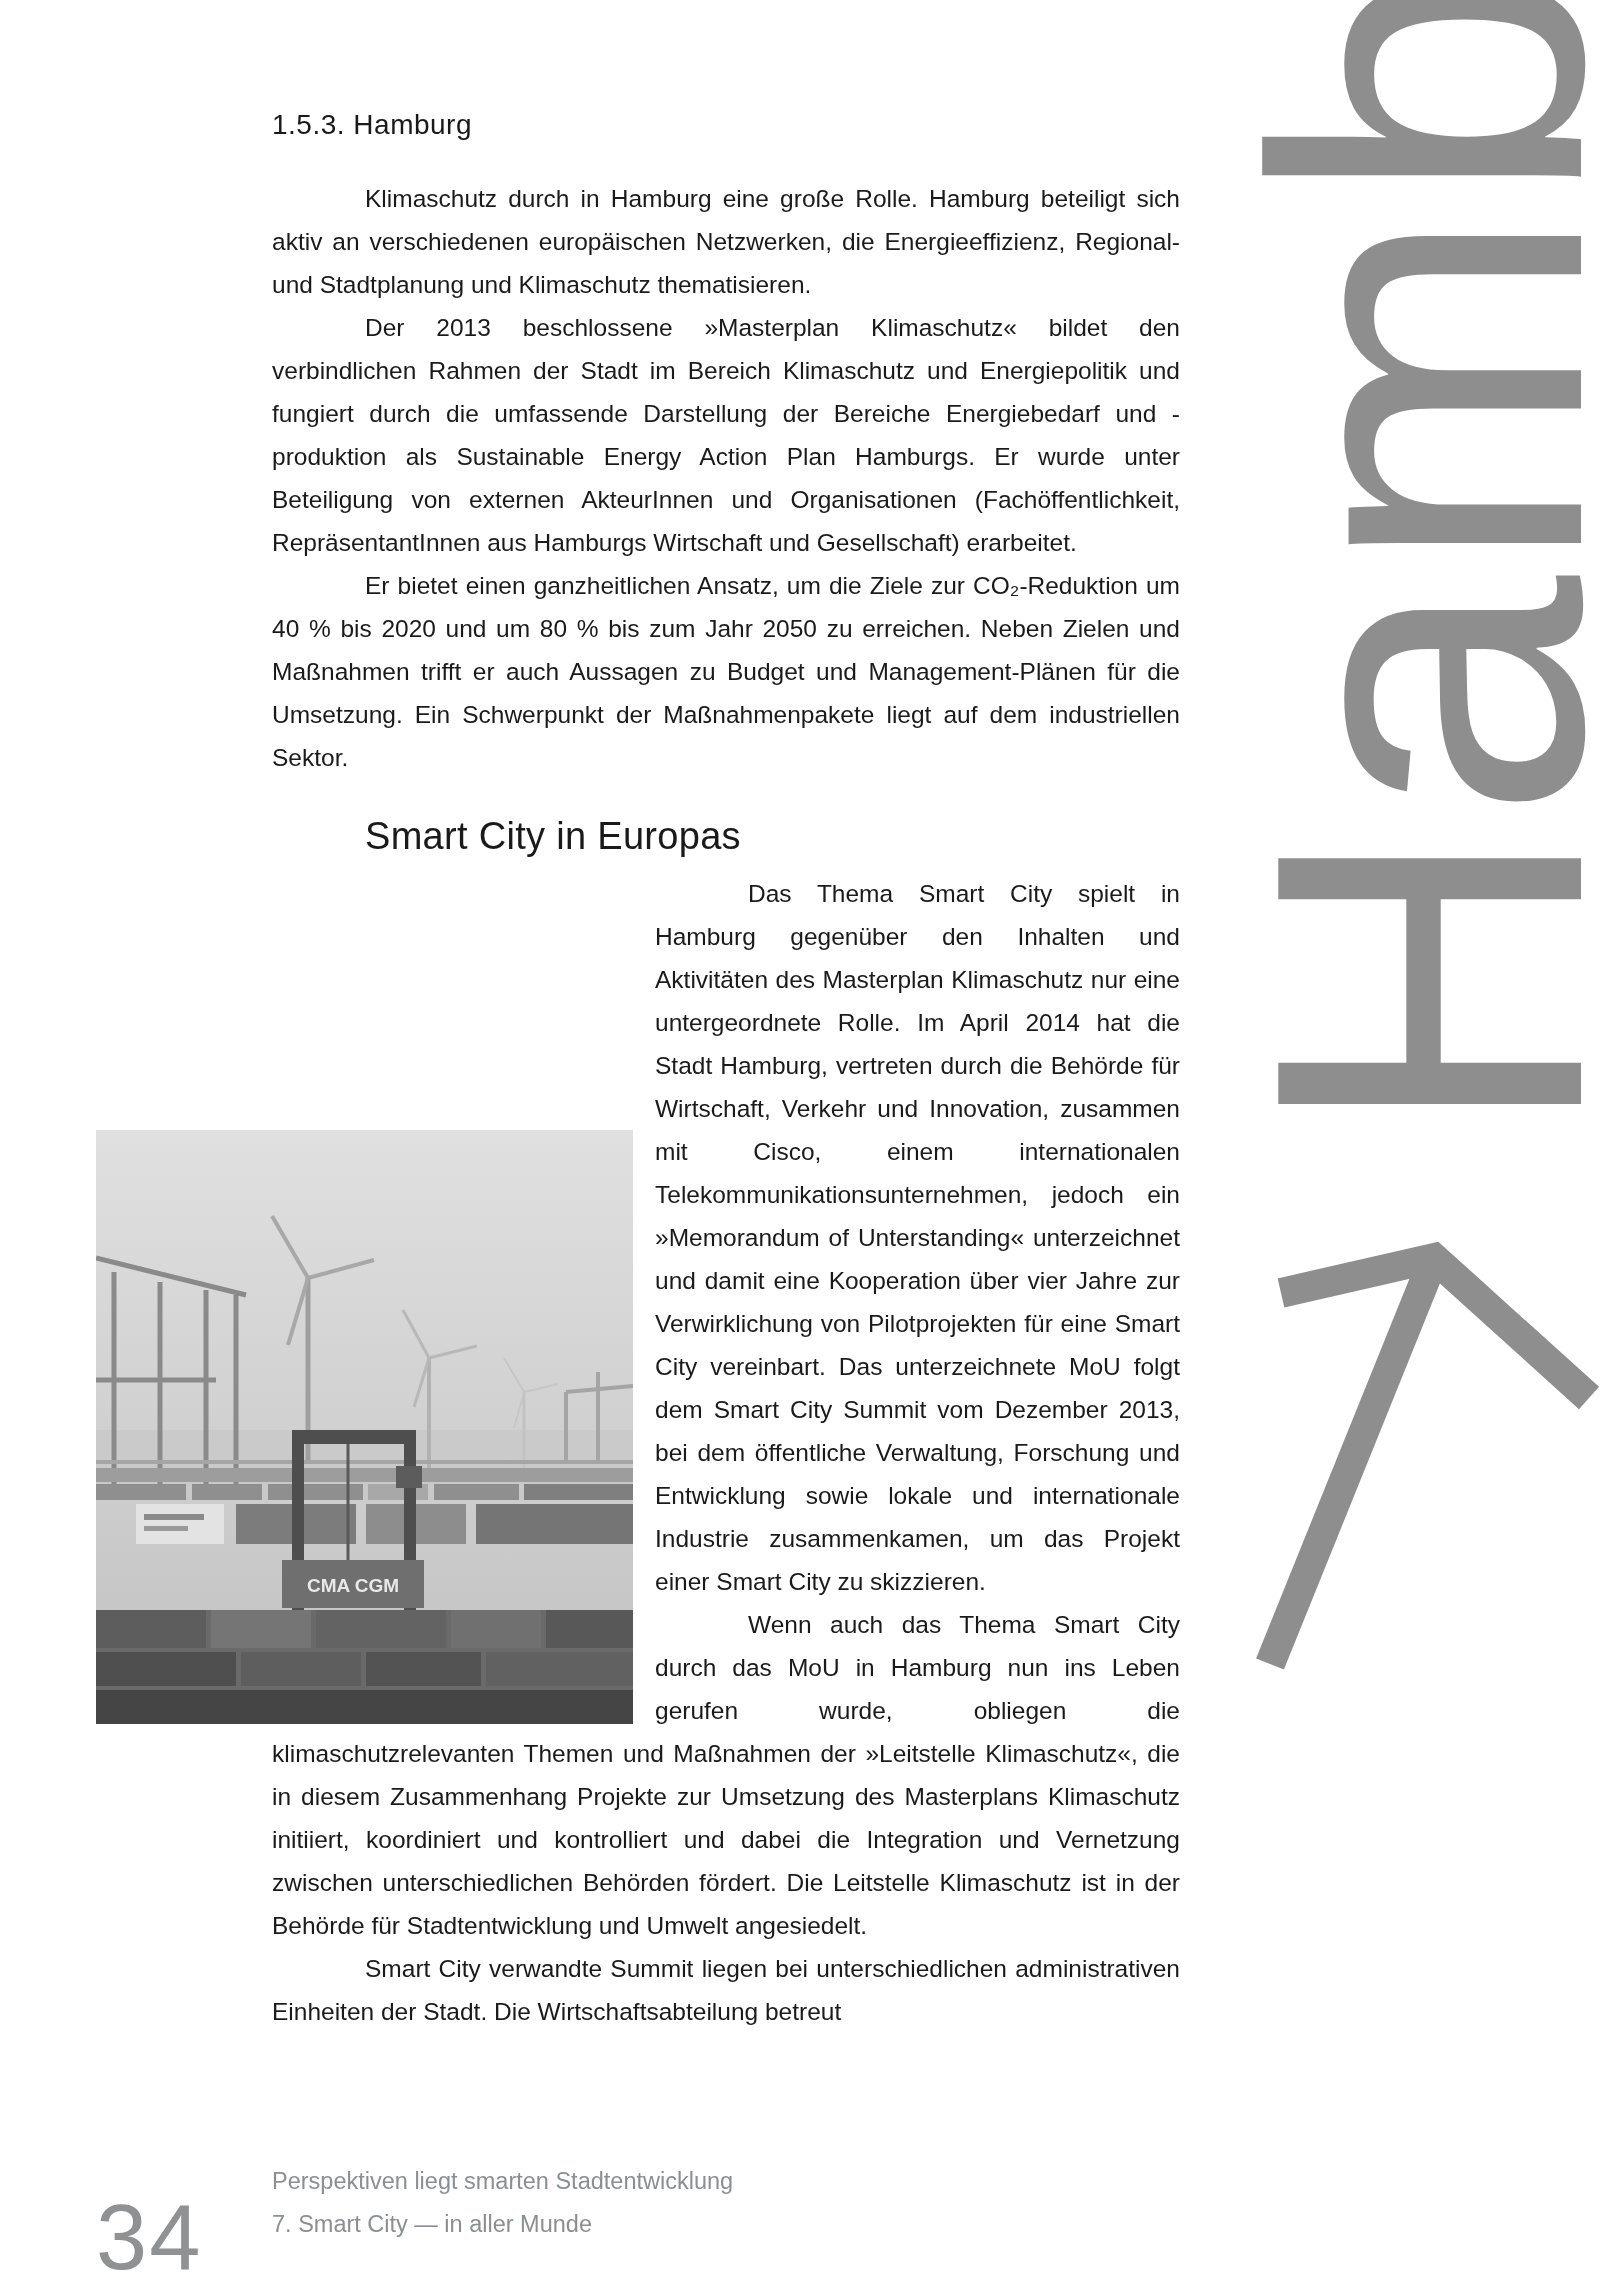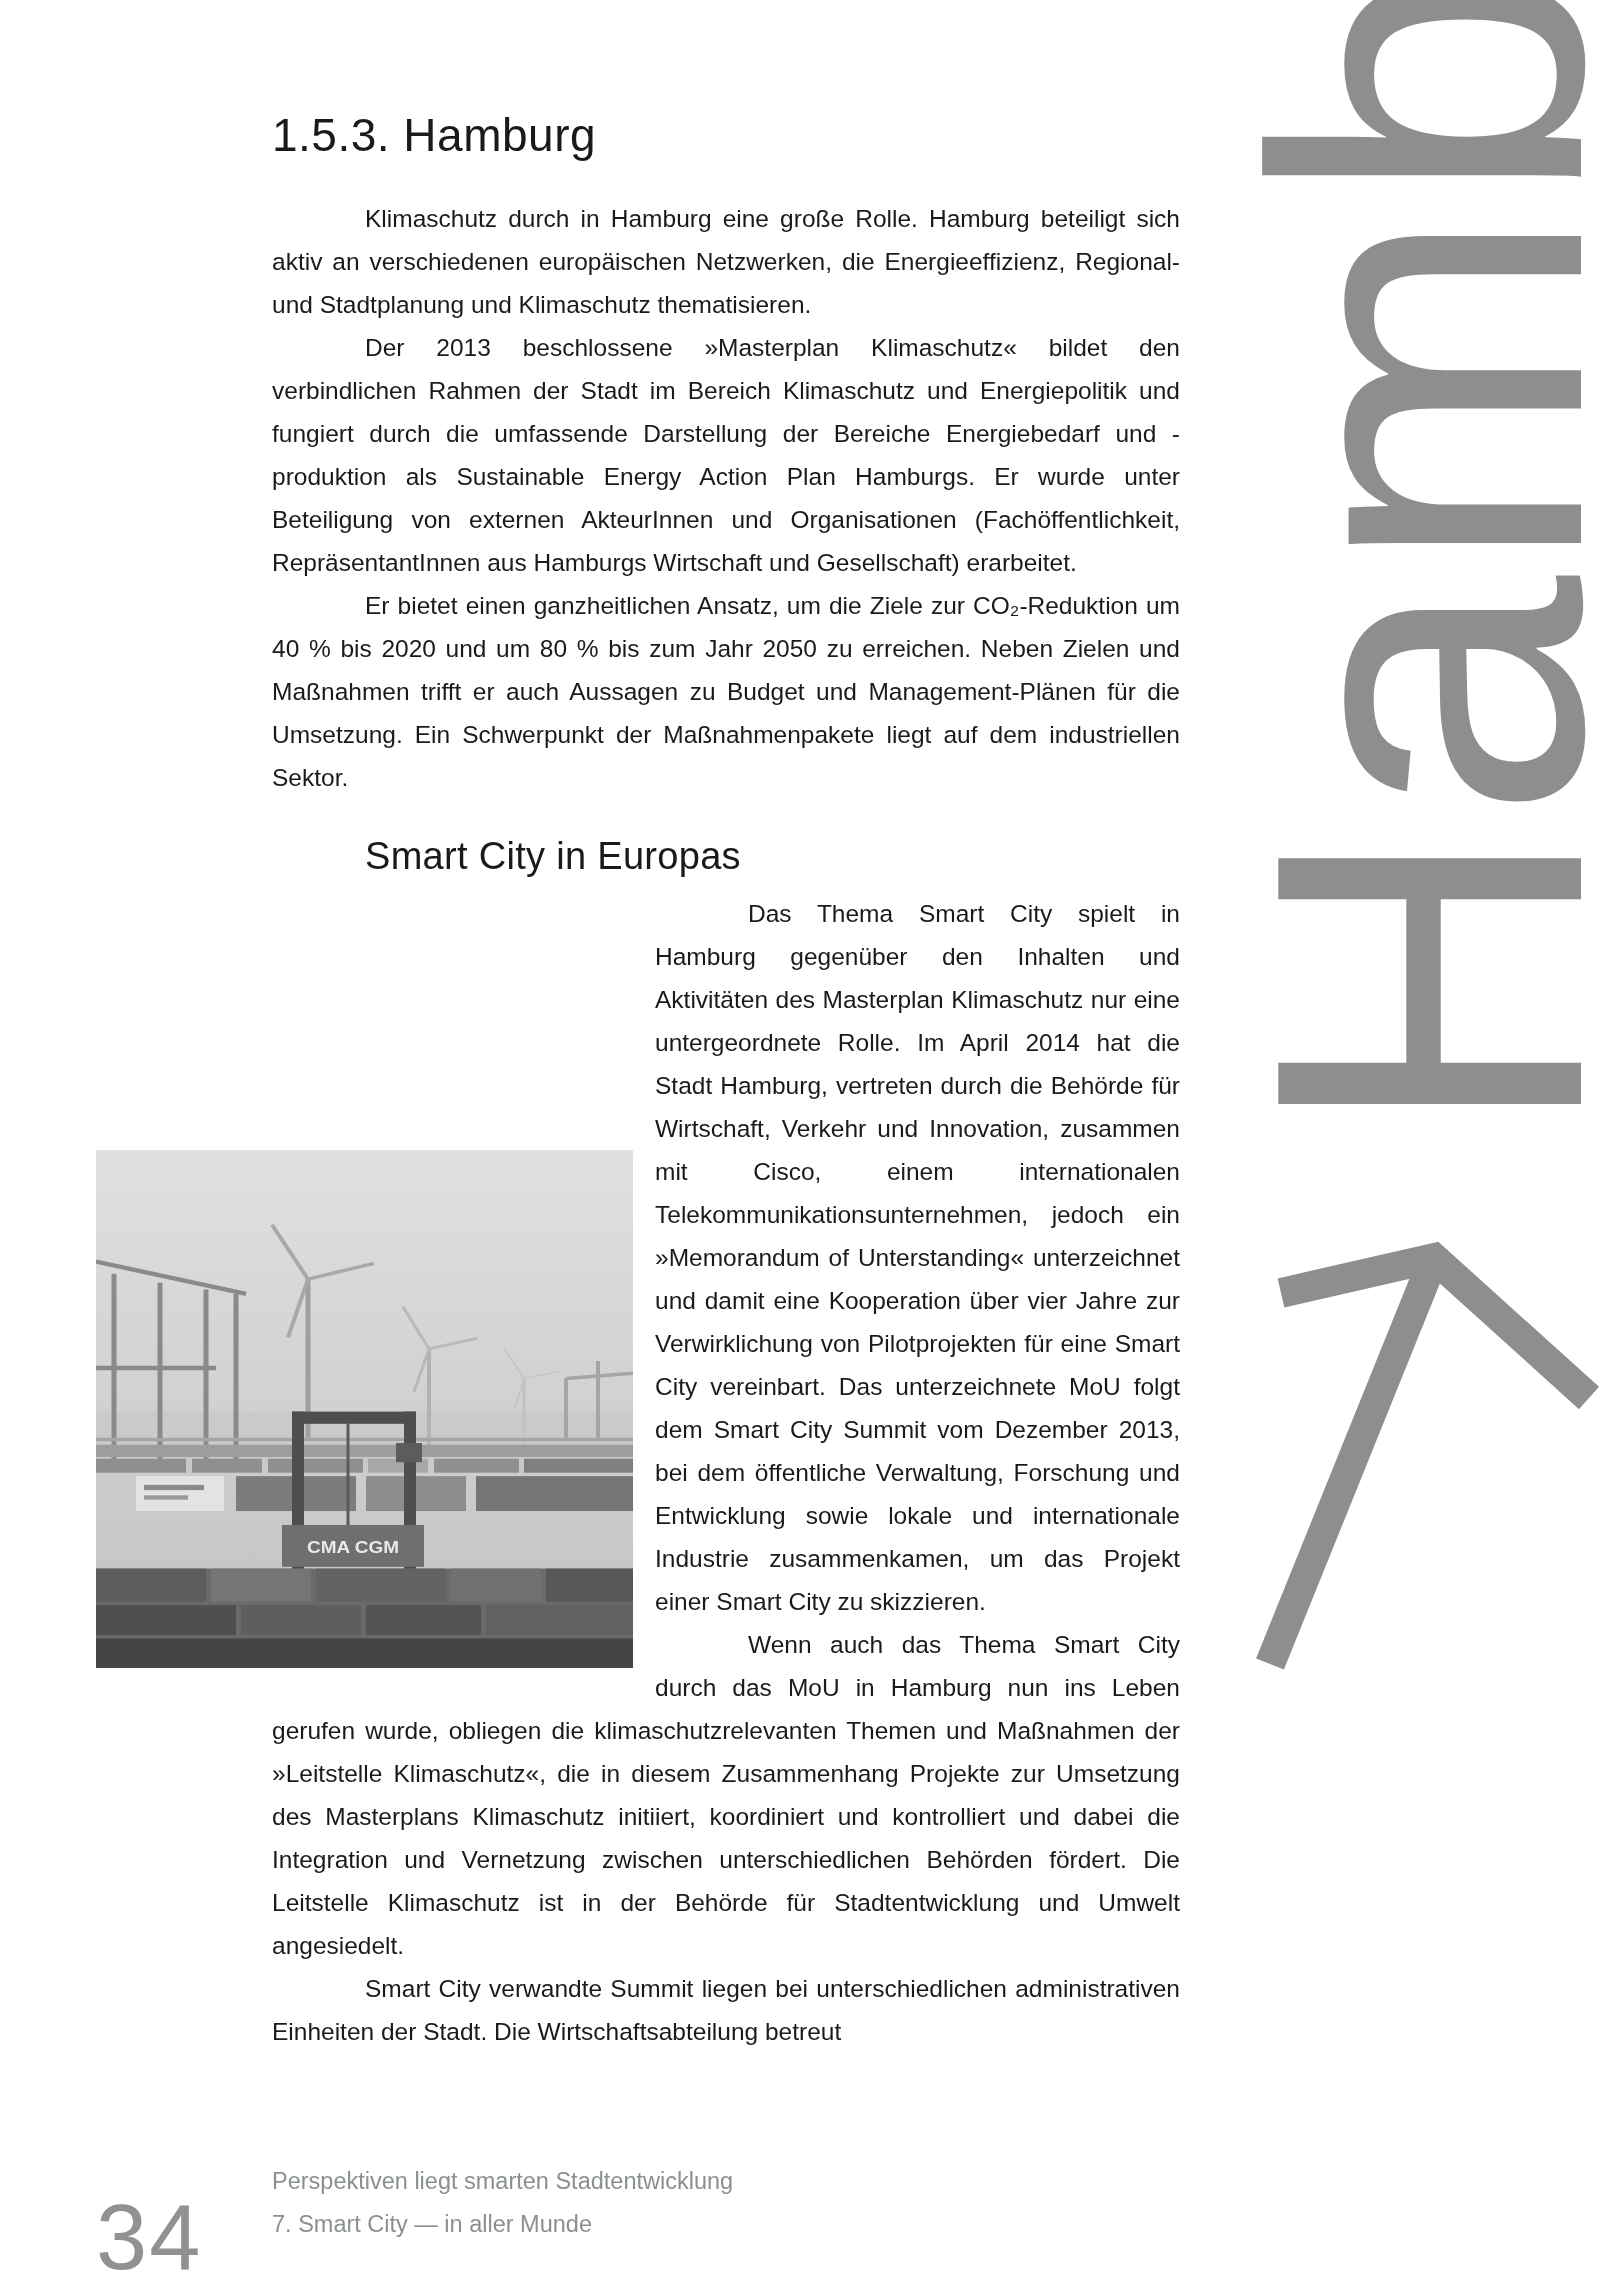--- a/index.html
+++ b/index.html
@@ -41,21 +41,21 @@
   }
 
   
   .content {
     position: absolute;
     left: 272px;
     top: 110px;
     width: 908px;
   }
   h1.section-heading {
-    font-size: 46px;
+    font-size: 28px;
     font-weight: normal;
     line-height: 1.1;
     margin: 0 0 36px 0;
     letter-spacing: 0.5px;
   }
   h2.subsection-heading {
     font-size: 38px;
     font-weight: normal;
     line-height: 1.15;
     margin: 36px 0 14px 0;
@@ -72,21 +72,21 @@
     -webkit-hyphens: auto;
   }
   p.para.first {
     text-indent: 0;
   }
 
   
   .photo-float {
     float: left;
     width: 537px;
-    height: 518px;
+    height: 594px;
     margin: 258px 22px 0 -176px;
   }
   .photo-float svg {
     display: block;
     width: 100%;
     height: 100%;
   }
 
   
   .footer {

